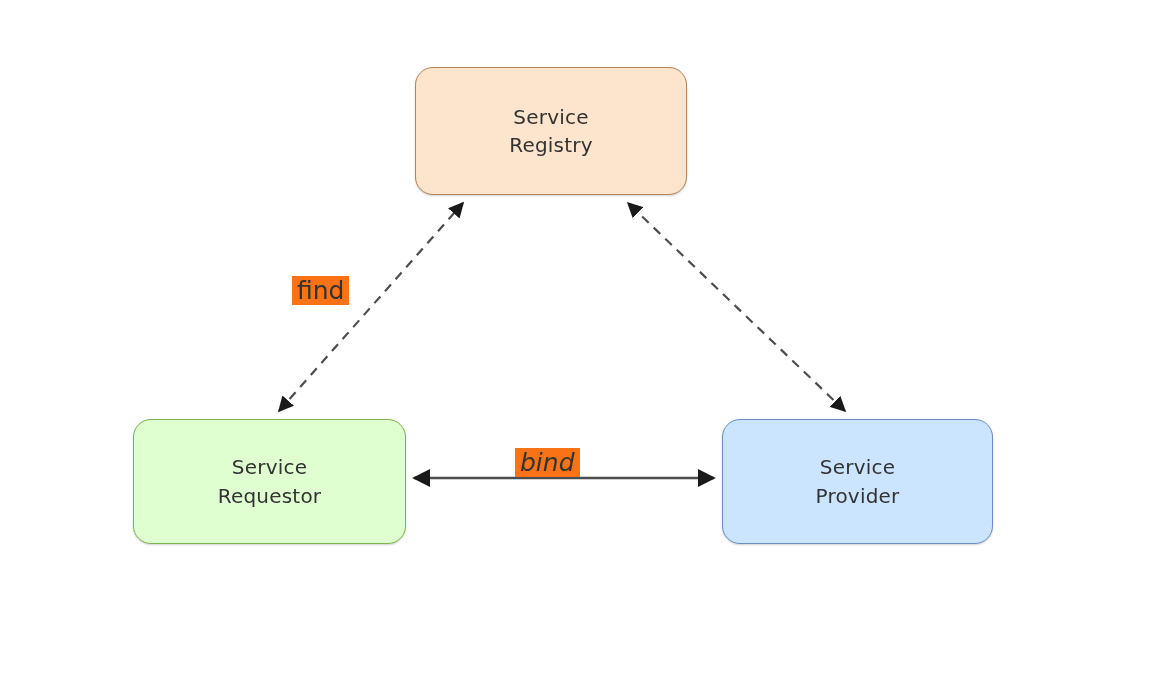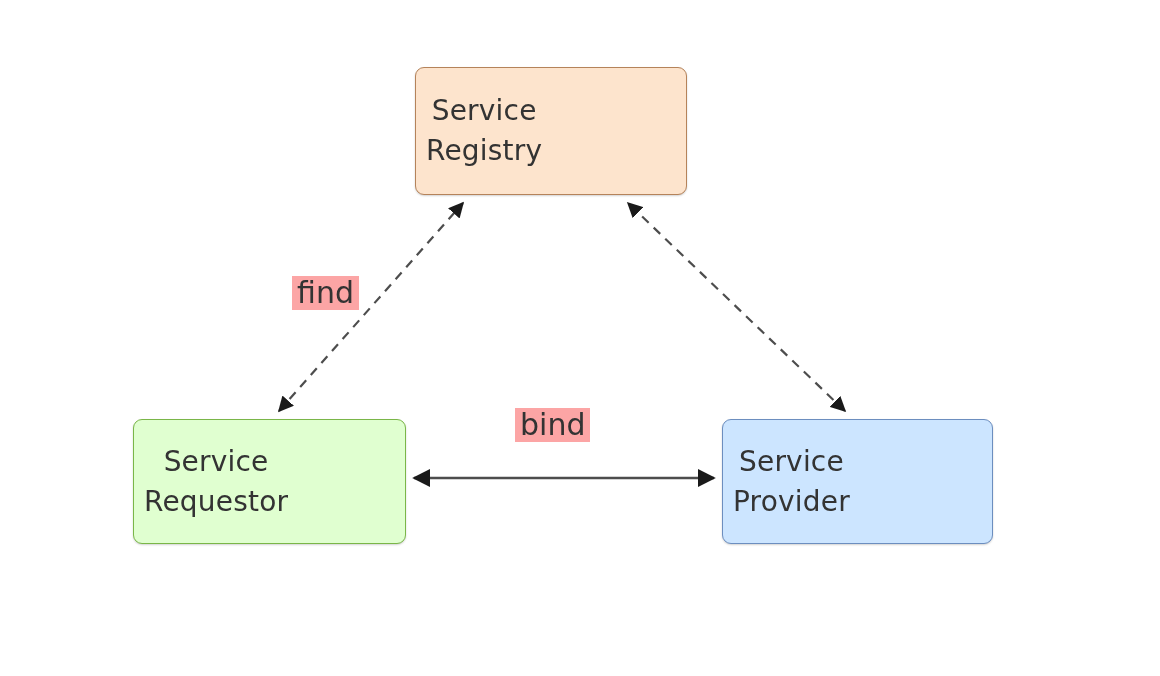--- a/index.html
+++ b/index.html
@@ -25,27 +25,27 @@
     position: absolute;
     left: 0;
     top: 0;
     width: 1160px;
     height: 676px;
     pointer-events: none;
   }
   .node {
     position: absolute;
     box-sizing: border-box;
-    border-radius: 9px;
+    border-radius: 18px;
     display: flex;
     align-items: center;
-    justify-content: flex-start;
+    justify-content: center;
     text-align: center;
     color: #333333;
-    font-size: 28px;
+    font-size: 20px;
     line-height: 1.42;
     letter-spacing: 0.2px;
     box-shadow: 0 1px 2px rgba(0,0,0,0.18);
   }
   .node .label-text {
     display: block;
     padding: 0 10px;
     white-space: pre-line;
   }
   #node-registry {
@@ -68,37 +68,38 @@
     left: 722px;
     top: 419px;
     width: 271px;
     height: 125px;
     background: #cce5ff;
     border: 1.6px solid #6c8ebf;
   }
   .edge-label {
     position: absolute;
     color: #333333;
-    font-size: 30px;
+    font-size: 25px;
     line-height: 1;
     white-space: nowrap;
-    background: #fca5a5;
+    background: #f97316;
     padding: 2px 5px;
   }
   #edge-label-find {
     left: 292px;
     top: 276px;
   }
   #edge-label-register {
     left: 757px;
     top: 276px;
   }
   #edge-label-bind {
     left: 515px;
-    top: 408px;
+    top: 448px;
+    font-style: italic;
   }
 </style>
 </head>
 <body>
 
 <div id="canvas">
 
   <svg class="edges" width="1160" height="676" viewBox="0 0 1160 676" xmlns="http://www.w3.org/2000/svg">
     <defs>
       <marker id="arrow-end" viewBox="0 0 10 10" refX="9" refY="5" markerWidth="7" markerHeight="7" orient="auto-start-reverse">

